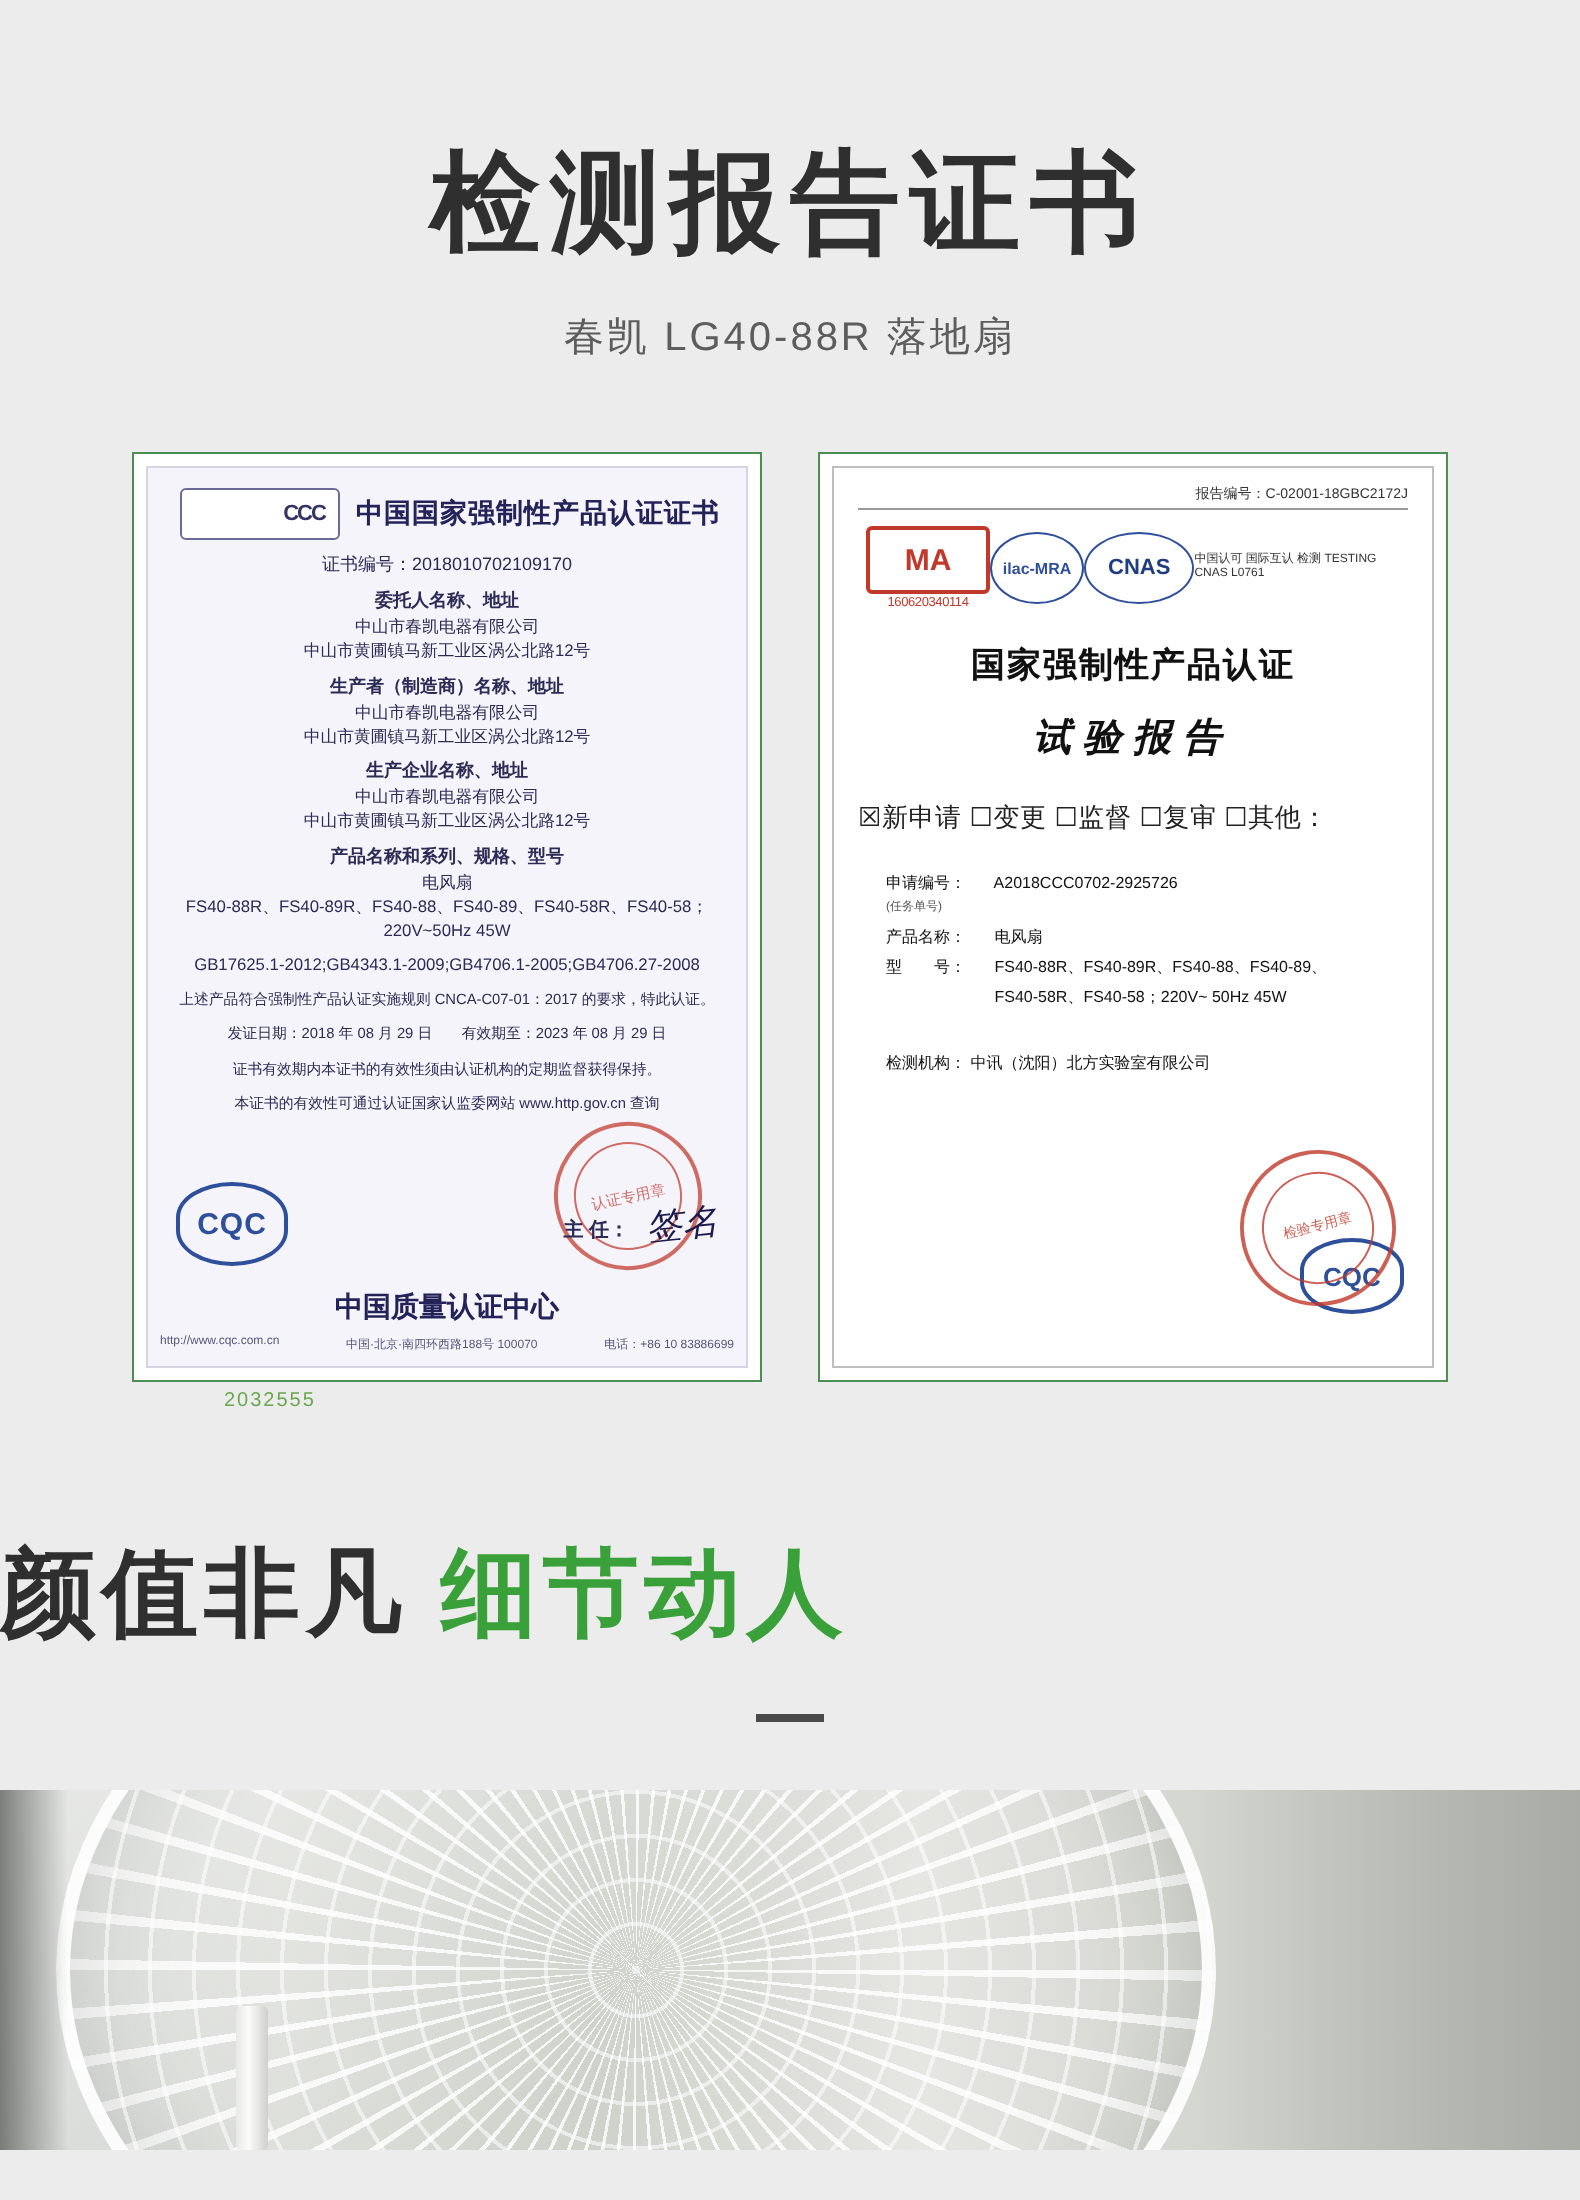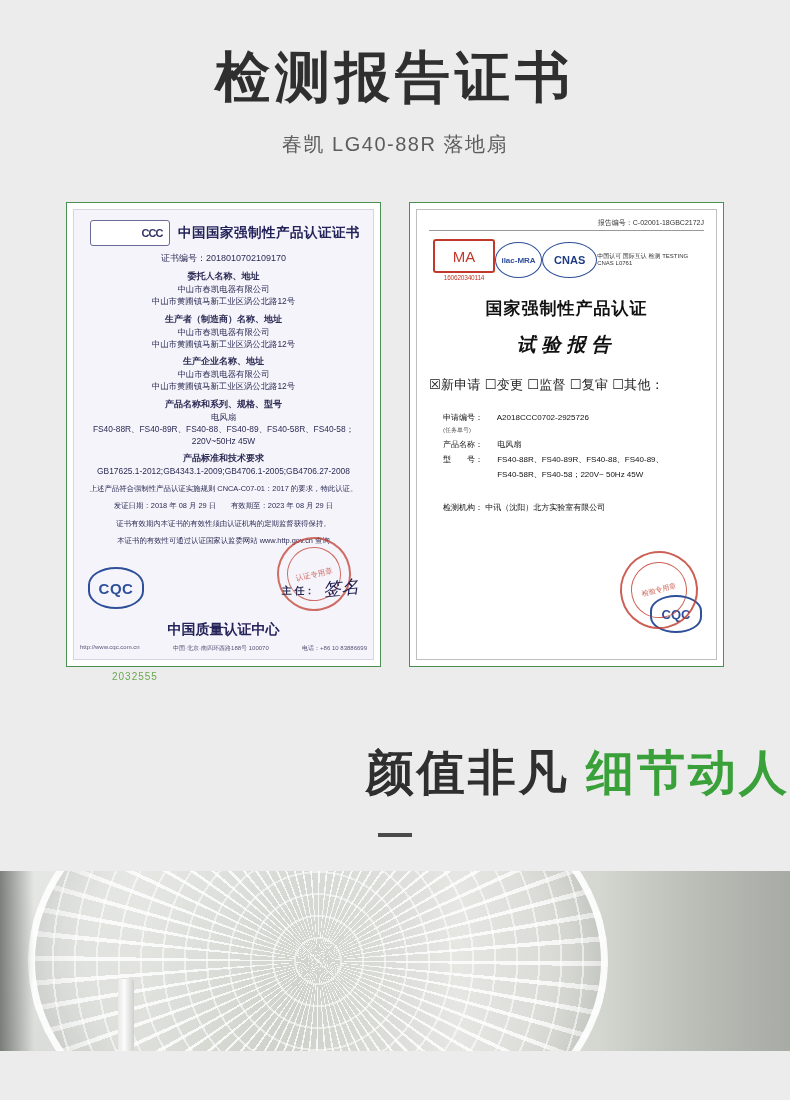--- a/index.html
+++ b/index.html
@@ -16,21 +16,21 @@
   }
   .page {
     width: 790px;
     height: 1100px;
     position: relative;
     background: #ececec;
   }
 
   
   .header {
-    padding-top: 46px;
+    padding-top: 70px;
     text-align: center;
   }
   .main-title {
     font-size: 55px;
     font-weight: bold;
     color: #2f2f2f;
     letter-spacing: 5px;
     line-height: 1.15;
     margin: 0;
   }
@@ -247,21 +247,21 @@
     display: flex;
     align-items: center;
     justify-content: space-between;
     padding: 2px 4px 0 4px;
   }
   .logo-ma {
     width: 58px;
     height: 30px;
     border: 2px solid #c0392b;
     color: #c0392b;
-    font-weight: normal;
+    font-weight: bold;
     font-size: 15px;
     display: flex;
     align-items: center;
     justify-content: center;
     border-radius: 3px;
   }
   .logo-ma-sub {
     font-size: 6.5px;
     color: #c0392b;
     text-align: center;
@@ -391,21 +391,21 @@
     font-size: 13px;
     font-weight: bold;
     display: flex;
     align-items: center;
     justify-content: center;
   }
 
   
   .section2 {
     margin-top: 74px;
-    text-align: right;
+    text-align: left;
   }
   .s2-title {
     font-size: 48px;
     font-weight: bold;
     letter-spacing: 3px;
     color: #2f2f2f;
   }
   .s2-title .accent {
     color: #3aa03a;
   }
@@ -537,21 +537,20 @@
             <span class="val">中山市黄圃镇马新工业区涡公北路12号</span>
           </div>
 
           <div class="ccc-section">
             <span class="lbl">产品名称和系列、规格、型号</span>
             <span class="val">电风扇</span>
             <span class="val">FS40-88R、FS40-89R、FS40-88、FS40-89、FS40-58R、FS40-58；220V~50Hz 45W</span>
           </div>
 
           <div class="ccc-section">
-            <span class="lbl">产品标准和技术要求</span>
             <span class="val">GB17625.1-2012;GB4343.1-2009;GB4706.1-2005;GB4706.27-2008</span>
           </div>
 
           <div class="ccc-note">上述产品符合强制性产品认证实施规则 CNCA-C07-01：2017 的要求，特此认证。</div>
           <div class="ccc-note">发证日期：2018 年 08 月 29 日　　有效期至：2023 年 08 月 29 日</div>
           <div class="ccc-note">证书有效期内本证书的有效性须由认证机构的定期监督获得保持。</div>
           <div class="ccc-note">本证书的有效性可通过认证国家认监委网站 www.http.gov.cn 查询</div>
 
           <div class="seal">
             <div class="seal-inner">认证专用章</div>

